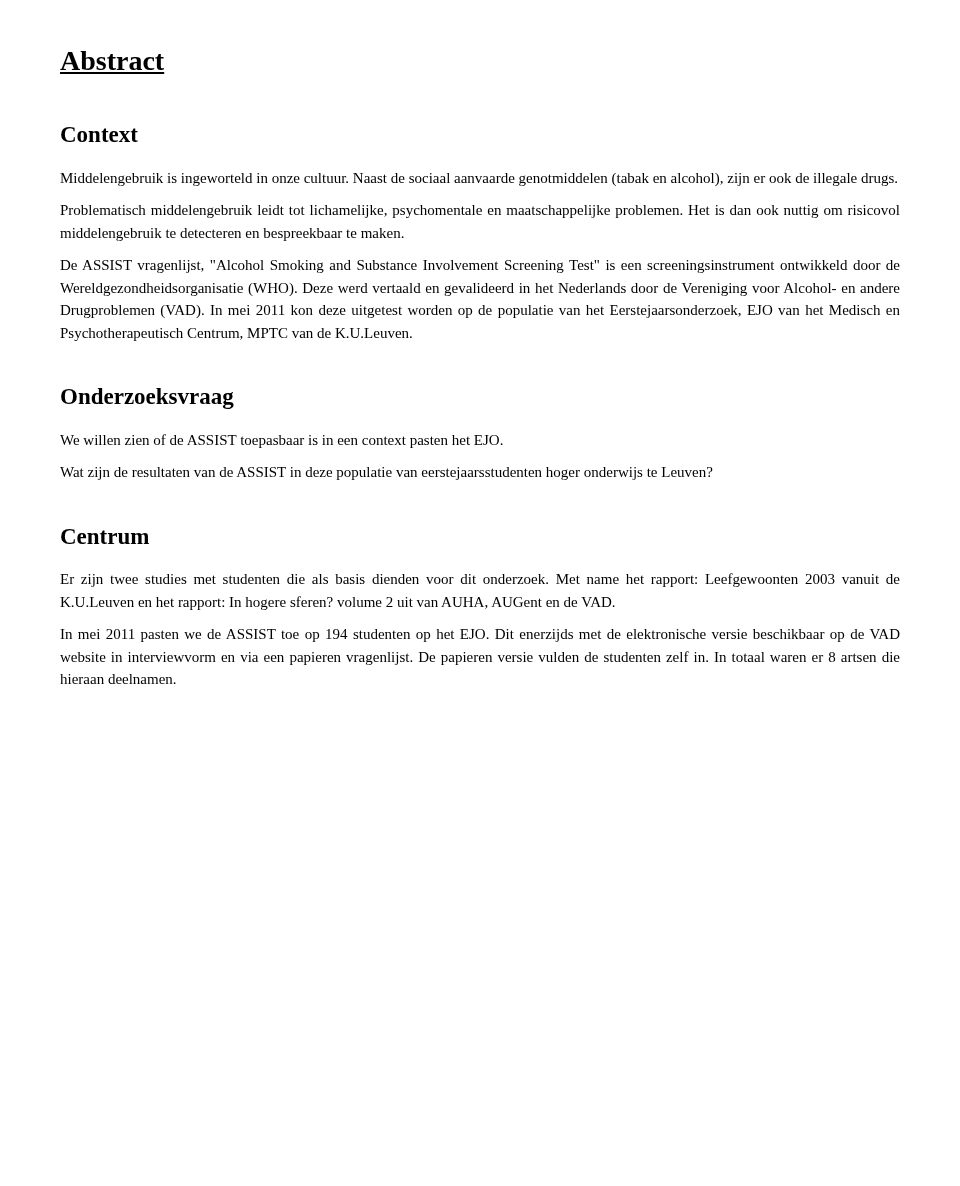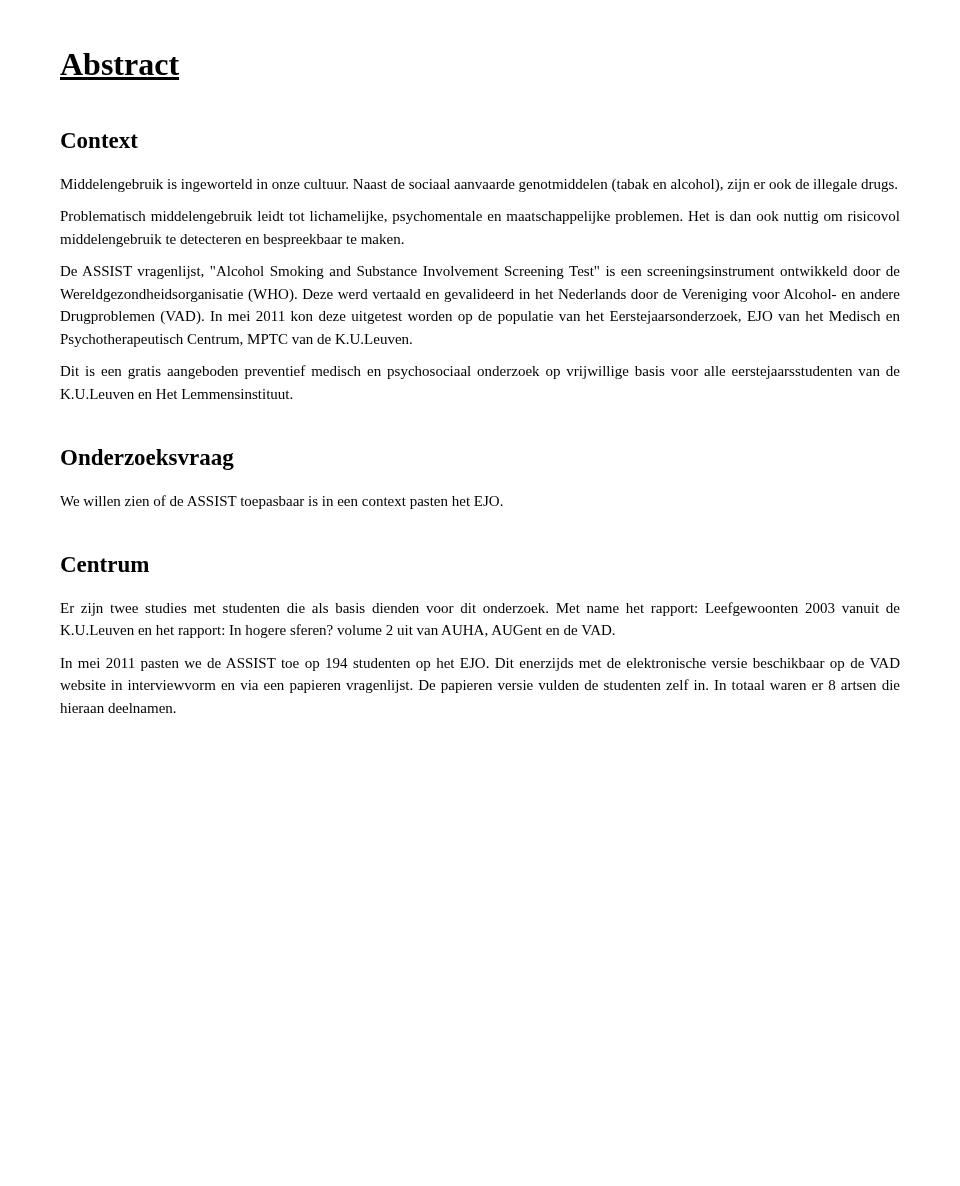--- a/index.html
+++ b/index.html
@@ -9,21 +9,21 @@
     }
     body {
       background: #ffffff;
       font-family: 'Times New Roman', Times, serif;
       font-size: 15px;
       color: #000000;
       padding: 40px 60px;
       line-height: 1.5;
     }
     .page-title {
-      font-size: 32px;
+      font-size: 28px;
       font-weight: bold;
       text-decoration: underline;
       margin-bottom: 30px;
     }
     .section-heading {
       font-size: 23px;
       font-weight: bold;
       margin-top: 36px;
       margin-bottom: 14px;
     }
@@ -39,28 +39,28 @@
 
 <div>
   <h2 class="section-heading">Context</h2>
 
   <p class="paragraph">Middelengebruik is ingeworteld in onze cultuur. Naast de sociaal aanvaarde genotmiddelen (tabak en alcohol), zijn er ook de illegale drugs.</p>
 
   <p class="paragraph">Problematisch middelengebruik leidt tot lichamelijke, psychomentale en maatschappelijke problemen. Het is dan ook nuttig om risicovol middelengebruik te detecteren en bespreekbaar te maken.</p>
 
   <p class="paragraph">De ASSIST vragenlijst, "Alcohol Smoking and Substance Involvement Screening Test" is een screeningsinstrument ontwikkeld door de Wereldgezondheidsorganisatie (WHO). Deze werd vertaald en gevalideerd in het Nederlands door de Vereniging voor Alcohol- en andere Drugproblemen (VAD). In mei 2011 kon deze uitgetest worden op de populatie van het Eerstejaarsonderzoek, EJO van het Medisch en Psychotherapeutisch Centrum, MPTC van de K.U.Leuven.</p>
 
-  <p class="paragraph">Dit is een gratis aangeboden preventief medisch en psychosociaal onderzoek op vrijwillige basis voor alle eerstejaarsstudenten van de K.U.Leuven en Het Lemmensinstituut.</p>
 </div>
 
 <div>
   <h2 class="section-heading">Onderzoeksvraag</h2>
 
   <p class="paragraph">We willen zien of de ASSIST toepasbaar is in een context pasten het EJO.</p>
 
+  <p class="paragraph">Wat zijn de resultaten van de ASSIST in deze populatie van eerstejaarsstudenten hoger onderwijs te Leuven?</p>
 
 </div>
 
 <div>
   <h2 class="section-heading">Centrum</h2>
 
 
 
   <p class="paragraph">Er zijn twee studies met studenten die als basis dienden voor dit onderzoek. Met name het rapport: Leefgewoonten 2003 vanuit de K.U.Leuven en het rapport: In hogere sferen? volume 2 uit van AUHA, AUGent en de VAD.</p>
 

